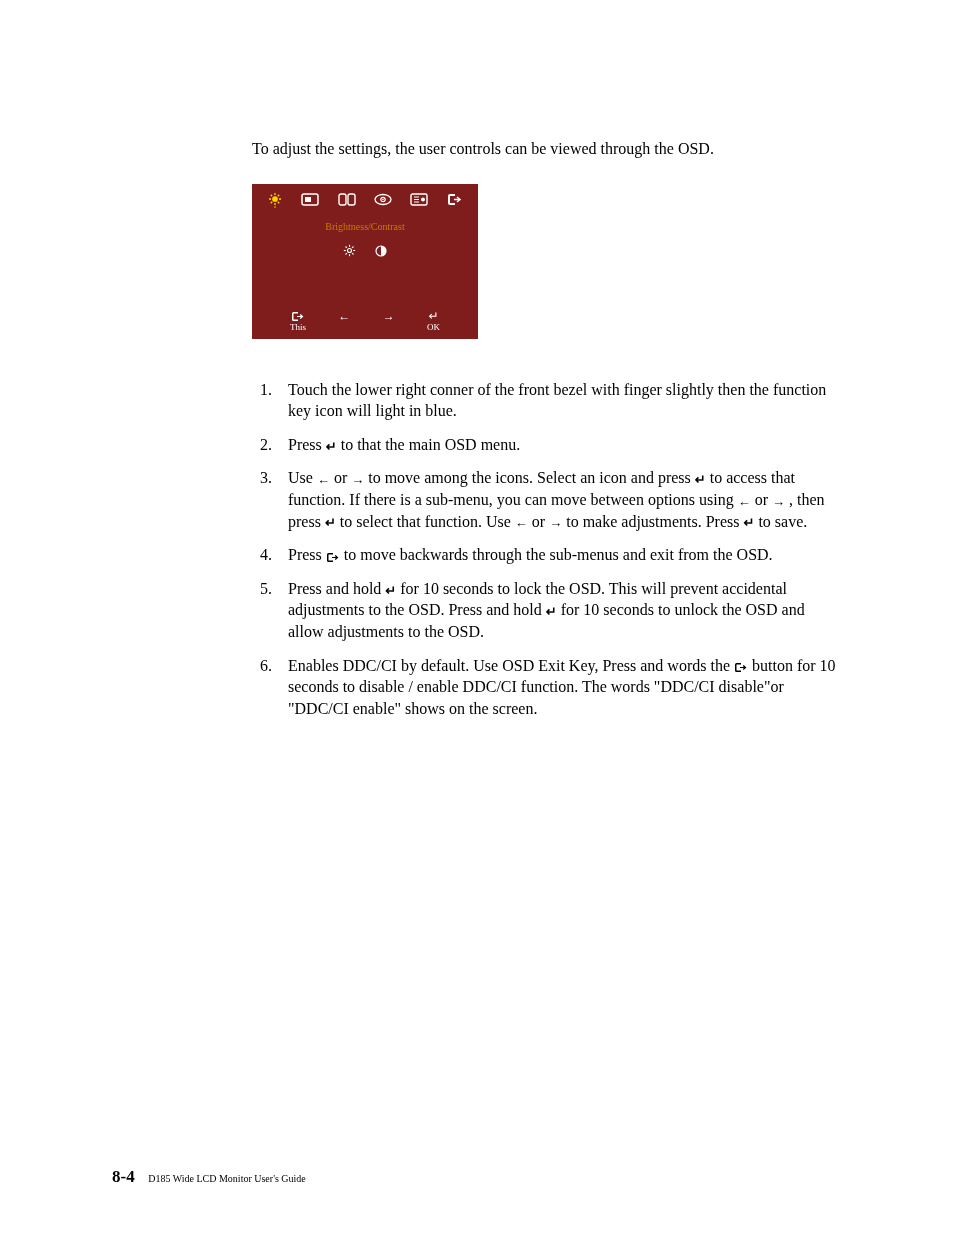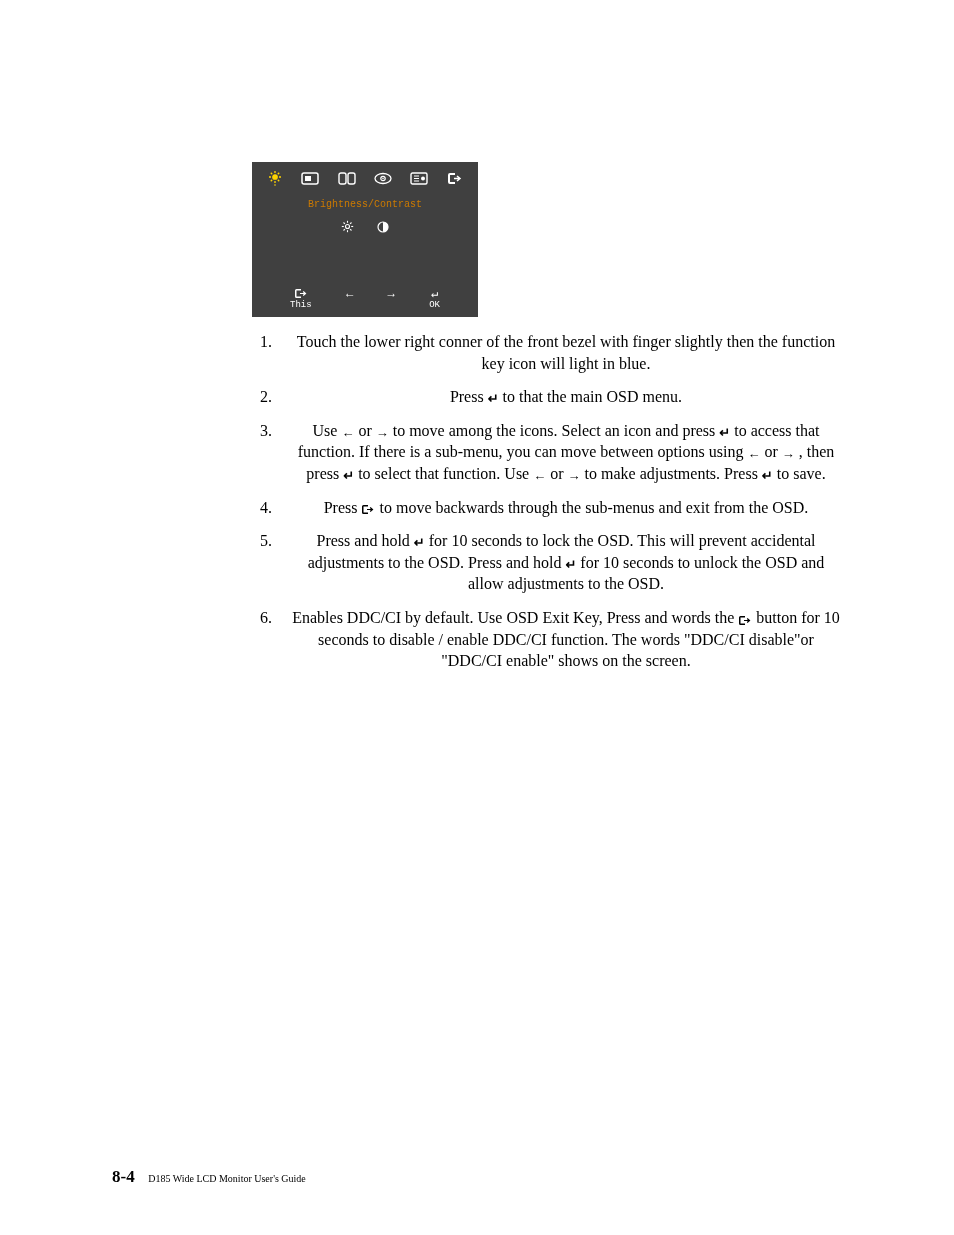--- a/index.html
+++ b/index.html
@@ -1,49 +1,50 @@
 <!DOCTYPE html>
 <html><head>
 <meta charset="utf-8">
 <style>
 @page { size: 954px 1235px; margin: 0; }
 html, body { margin:0; padding:0; background:#fff; color:#000; font-family:"Palatino Linotype","Book Antiqua",Palatino,serif; }
 .page { width:954px; height:1235px; position:relative; }
 .content { position:absolute; left:252px; top:138px; width:600px; font-size:16px; line-height:1.35; }
 .intro { margin-bottom:18px; }
 
-.osd { width:226px; height:155px; background:#404040; margin:24px 0 14px 0; position:relative; font-family:Liberation Mono, monospace; }
+.osd { width:226px; height:155px; background:#7f1d1d; margin:24px 0 40px 0; position:relative; font-family:Liberation Serif, serif; }
 .osd-toprow { position:absolute; top:8px; left:0; width:100%; display:flex; justify-content:space-around; align-items:center; padding:0 6px; box-sizing:border-box; }
 .osd-toprow span { color:#fff; display:flex; align-items:center; }
 .osd-toprow .sel { color:#ffd400; }
 .osd-title { position:absolute; top:36px; width:100%; text-align:center; color:#cc7a00; font-size:10px; }
 .osd-subicons { position:absolute; top:54px; width:100%; text-align:center; }
 .osd-subicons span { color:#fff; margin:0 8px; font-size:12px; }
 .osd-bottom { position:absolute; bottom:6px; left:0; width:100%; display:flex; justify-content:space-between; padding:0 38px; box-sizing:border-box; color:#fff; font-size:9px; }
 .osd-bottom .col { display:flex; flex-direction:column; align-items:center; line-height:1.1; }
 .osd-bottom .col .big { font-size:12px; }
 
-ol.steps { list-style:none; padding:0; margin:8px; counter-reset:step;text-align:center; }
+ol.steps { list-style:none; padding:0; margin:8px; counter-reset:step; }
 ol.steps > li { position:relative; padding-left:28px; margin-bottom:12px; }
 ol.steps > li::before { counter-increment:step; content:counter(step) "."; position:absolute; left:0; top:0; }
 
 .inline-icon { display:inline-block; vertical-align:middle; font-family:Arial,Helvetica,sans-serif; font-weight:bold; font-size:13px; line-height:1; }
 
 .footer { position:absolute; left:112px; bottom:48px; font-size:14px; }
 .footer .pg { font-weight:bold; font-size:17px; margin-right:10px; font-family:"Palatino Linotype","Book Antiqua",Palatino,serif; }
 .footer .title { font-size:10px; }
 
 svg { display:inline-block; vertical-align:middle; }
 </style>
 </head>
 <body>
 
 <div class="page">
   <div class="content">
 
+    <div class="intro">To adjust the settings, the user controls can be viewed through the OSD.</div>
 
     <div class="osd">
       <div class="osd-toprow">
         <span class="sel">
           <svg width="16" height="16" viewBox="0 0 16 16">
               <g stroke="#ffd400" stroke-width="1.3" fill="none">
                 <circle cx="8" cy="7" r="2.2" fill="#ffd400"></circle>
                 <line x1="8" y1="1" x2="8" y2="3"></line>
                 <line x1="8" y1="11" x2="8" y2="13"></line>
                 <line x1="2" y1="7" x2="4" y2="7"></line>

